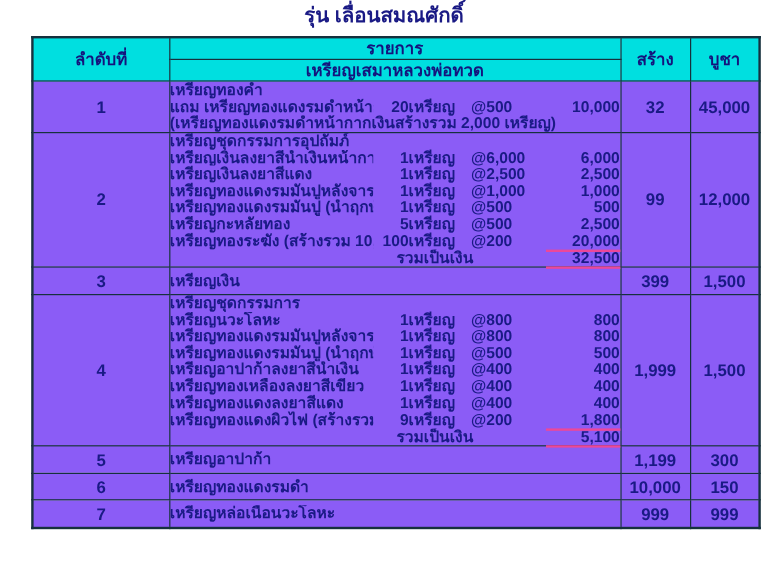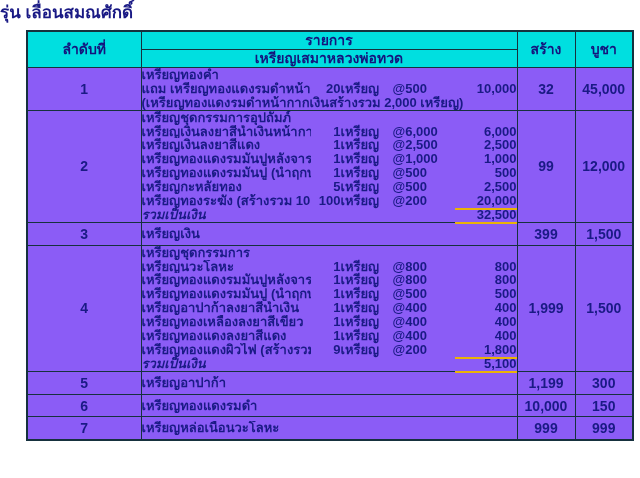--- a/index.html
+++ b/index.html
@@ -9,21 +9,21 @@
     font-family:"Liberation Sans",sans-serif;
     color:#1a1a85;
     overflow:hidden;
   }
   .page{width:640px;height:478px;position:relative;}
   .title{
     text-align:center;font-weight:bold;font-size:18px;
     color:#1a1a85;padding-top:7px;line-height:22px;
   }
   .subtitle{
-    text-align:left;font-weight:bold;font-size:17px;
+    text-align:center;font-weight:bold;font-size:17px;
     color:#1a1a85;line-height:26px;margin-bottom:4px;
   }
   table.main{
     border-collapse:collapse;
     margin-left:26px;
     width:608px;
     table-layout:fixed;
     border-radius:15px;
   }
   table.main th, table.main td{
@@ -45,26 +45,26 @@
   td.cell-no, td.cell-built, td.cell-price{
     text-align:center;font-size:14px;
   }
   td.cell-items{padding:2px 6px 2px 8px;}
   .item{
     display:flex;align-items:baseline;
     line-height:13.9px;height:13.9px;
     white-space:nowrap;
   }
   .item .desc{flex:1;overflow:hidden;}
-  .item.total .desc{text-align:left;padding-right:60px;font-style:italic;}
+  .item.total .desc{text-align:right;padding-right:60px;}
   .item .qty{width:30px;text-align:right;}
   .item .unit{width:52px;text-align:left;}
   .item .at{width:62px;text-align:left;}
   .item .amount{width:62px;text-align:right;}
-  .item .amount.u{border-bottom:2px solid #eab308;}
+  .item .amount.u{border-bottom:2px solid #ec4899;}
   
   tr.single td.cell-items{padding-top:4px;padding-bottom:4px;}
 </style>
 </head>
 <body>
 
 <div class="page">
   <div class="subtitle">รุ่น เลื่อนสมณศักดิ์</div>
 
   <table class="main">

